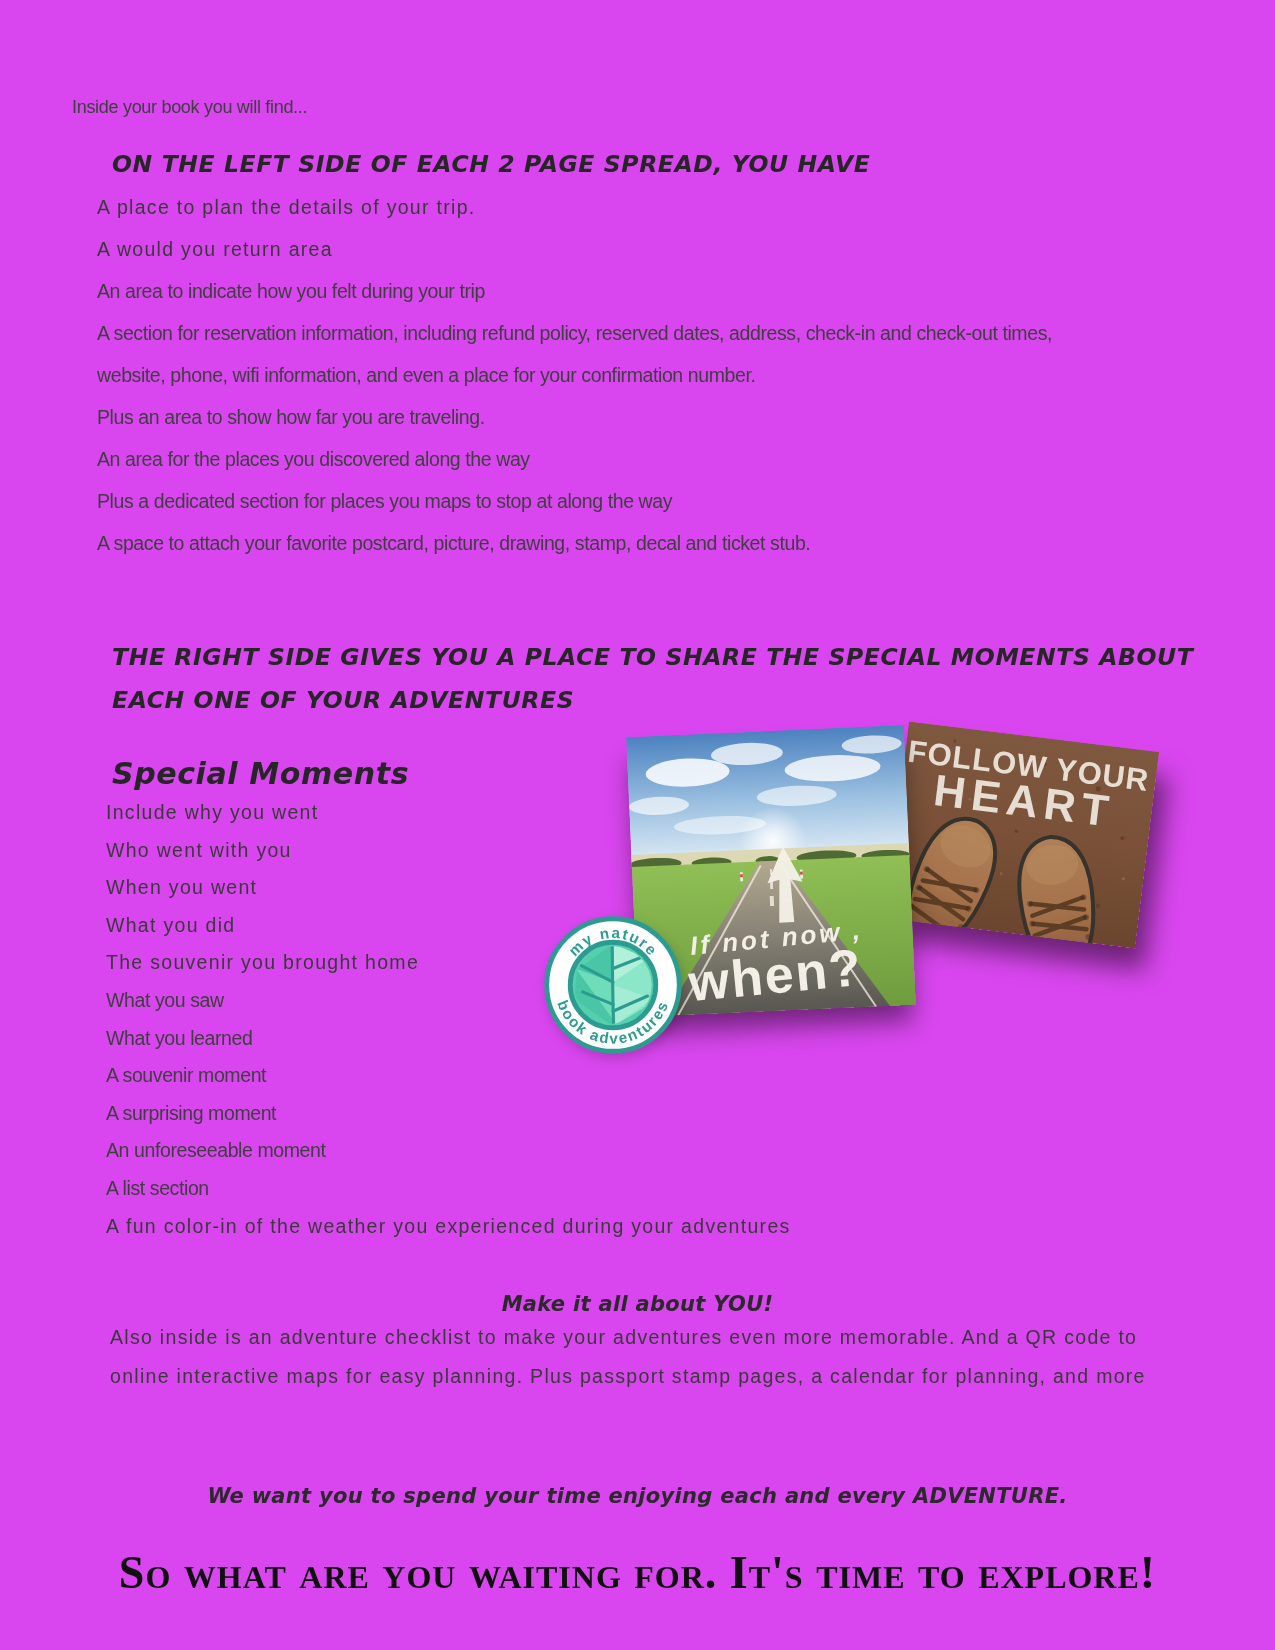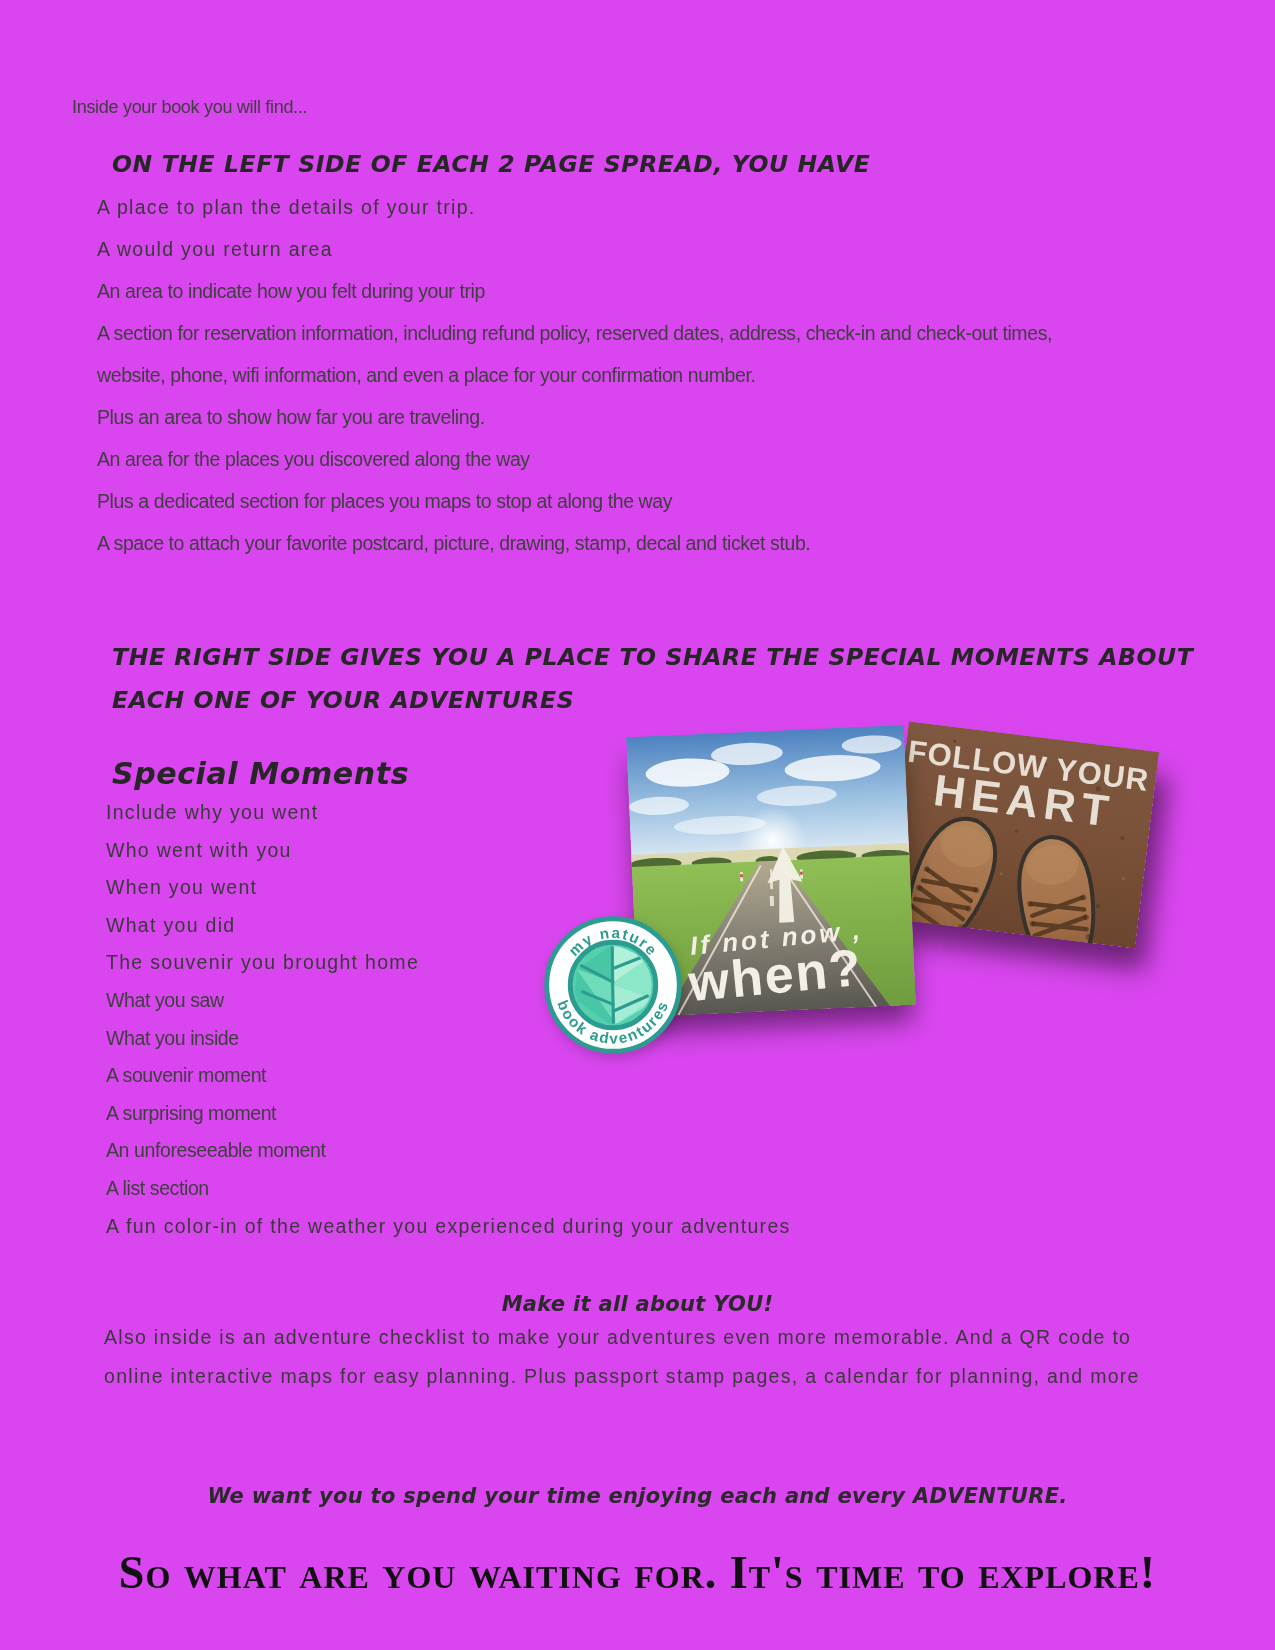--- a/index.html
+++ b/index.html
@@ -55,31 +55,31 @@
 
   <div class="abs h-script h3" style="left:70px;top:756px;font-style:italic;">Special Moments</div>
 
   <div class="abs list2" style="left:94px;top:794px;margin-left:12px;">
     <div class="t-wide">Include why you went</div>
     <div class="t-wide">Who went with you</div>
     <div class="t-wide">When you went</div>
     <div class="t-wide">What you did</div>
     <div class="t-wide">The souvenir you brought home</div>
     <div class="t-cond">What you saw</div>
-    <div class="t-cond">What you inside</div>
+    <div class="t-cond">What you learned</div>
     <div class="t-cond">A souvenir moment</div>
     <div class="t-cond">A surprising moment</div>
     <div class="t-cond">An unforeseeable moment</div>
     <div class="t-cond">A list section</div>
     <div class="t-wide">A fun color-in of the weather you experienced during your adventures</div>
   </div>
 
   <div class="abs callout" style="left:0;top:1292px;">Make it all about YOU!</div>
 
-  <div class="abs t-wide para" style="left:104px;top:1318px;">Also inside is an adventure checklist to make your adventures even more memorable. And a QR code to online interactive maps for easy planning. Plus passport stamp pages, a calendar for planning, and more</div>
+  <div class="abs t-wide para" style="left:110px;top:1318px;">Also inside is an adventure checklist to make your adventures even more memorable. And a QR code to online interactive maps for easy planning. Plus passport stamp pages, a calendar for planning, and more</div>
 
   <div class="abs callout" style="left:0;top:1484px;">We want you to spend your time enjoying each and every ADVENTURE.</div>
 
   <div class="abs closing" style="left:0;top:1546px;">So what are you waiting for. It's time to explore!</div>
 
   <div class="photo boots-photo">
     <svg width="252" height="198" viewBox="0 0 252 198">
       <defs>
         <linearGradient id="dirt" x1="0" y1="0" x2="0" y2="1">
           <stop offset="0" stop-color="#7f5840"></stop>

